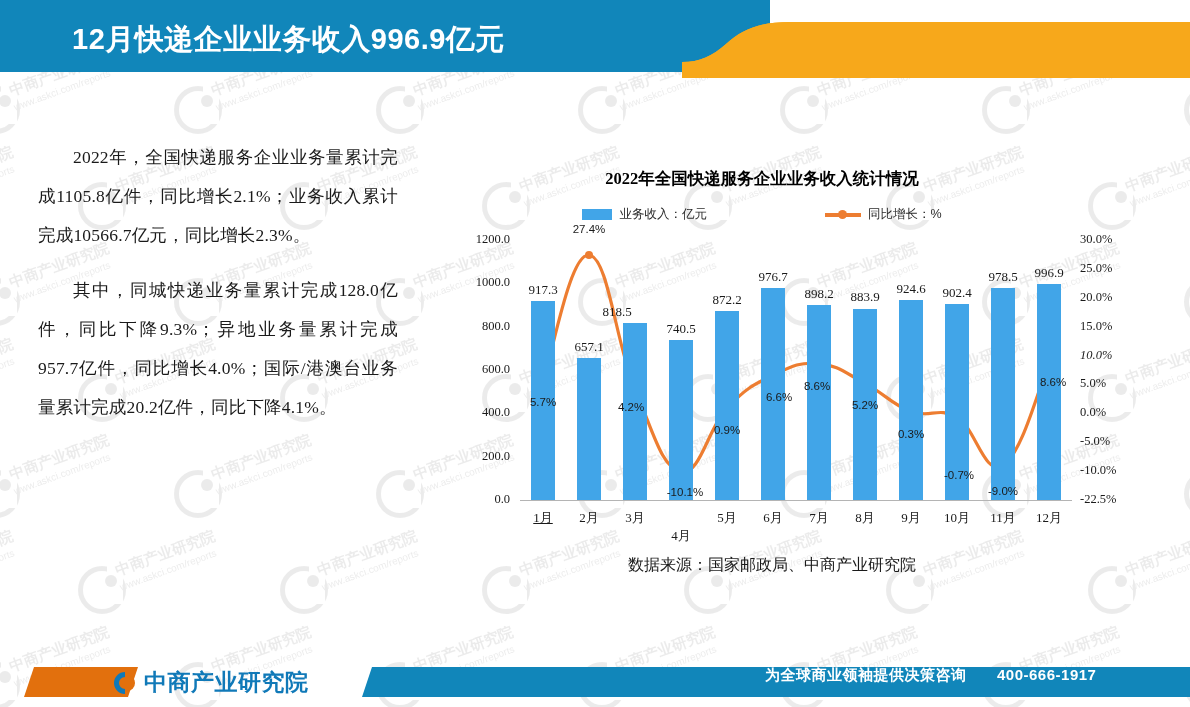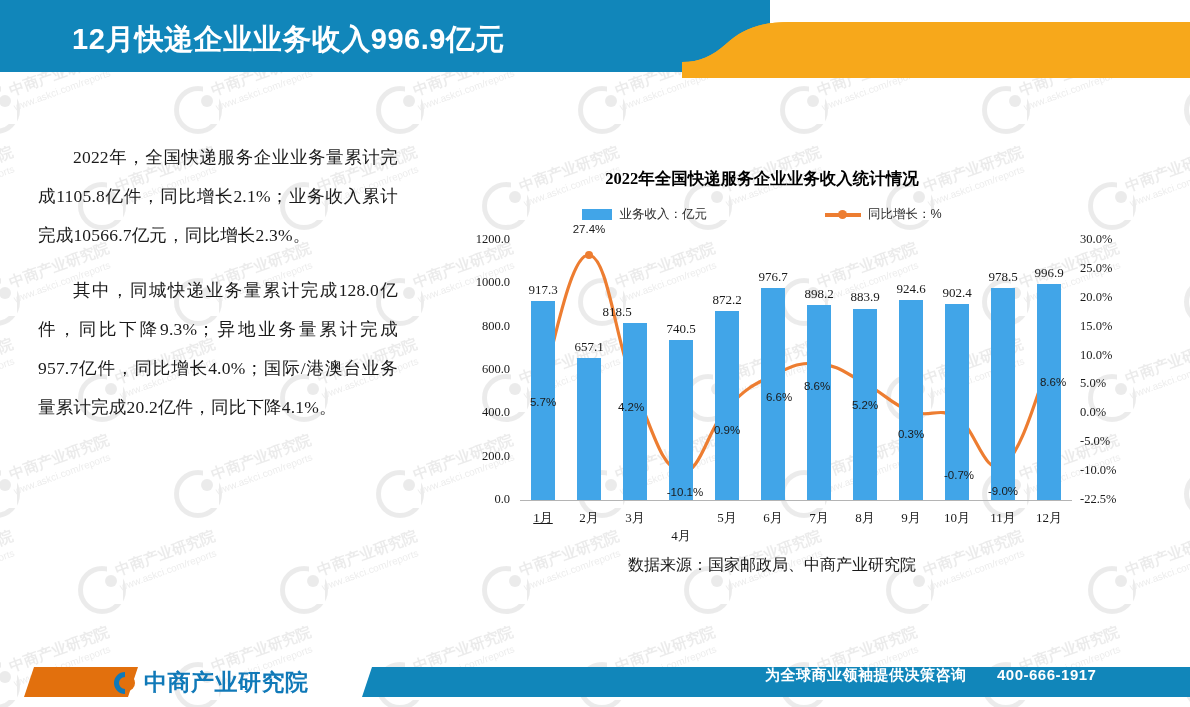--- a/index.html
+++ b/index.html
@@ -633,21 +633,21 @@
           <div class="ytick-left" style="left: 0px; top: 175.333px;">400.0</div>
           <div class="ytick-left" style="left: 0px; top: 132px;">600.0</div>
           <div class="ytick-left" style="left: 0px; top: 88.6667px;">800.0</div>
           <div class="ytick-left" style="left: 0px; top: 45.3333px; text-align: right;">1000.0</div>
           <div class="ytick-left" style="left: 0px; top: 2px;">1200.0</div>
           <div class="ytick-right" style="left: 648px; top: 262px;">-22.5%</div>
           <div class="ytick-right" style="left: 648px; top: 233.111px;">-10.0%</div>
           <div class="ytick-right" style="left: 648px; top: 204.222px;">-5.0%</div>
           <div class="ytick-right" style="left: 648px; top: 175.333px;">0.0%</div>
           <div class="ytick-right" style="left: 648px; top: 146.444px;">5.0%</div>
-          <div class="ytick-right" style="left: 648px; top: 117.556px;">10.0%</div>
+          <div class="ytick-right" style="left: 648px; top: 117.556px; font-style: italic;">10.0%</div>
           <div class="ytick-right" style="left: 648px; top: 88.6667px;">15.0%</div>
           <div class="ytick-right" style="left: 648px; top: 59.7778px;">20.0%</div>
           <div class="ytick-right" style="left: 648px; top: 30.8889px;">25.0%</div>
           <div class="ytick-right" style="left: 648px; top: 2px;">30.0%</div>
           <div class="xtick" style="left: 111px; top: 279px; text-decoration: underline;">1月</div>
           <div class="xtick" style="left: 157px; top: 279px;">2月</div>
           <div class="xtick" style="left: 203px; top: 279px;">3月</div>
           <div class="xtick" style="left: 249px; top: 297px;">4月</div>
           <div class="xtick" style="left: 295px; top: 279px;">5月</div>
           <div class="xtick" style="left: 341px; top: 279px;">6月</div>

